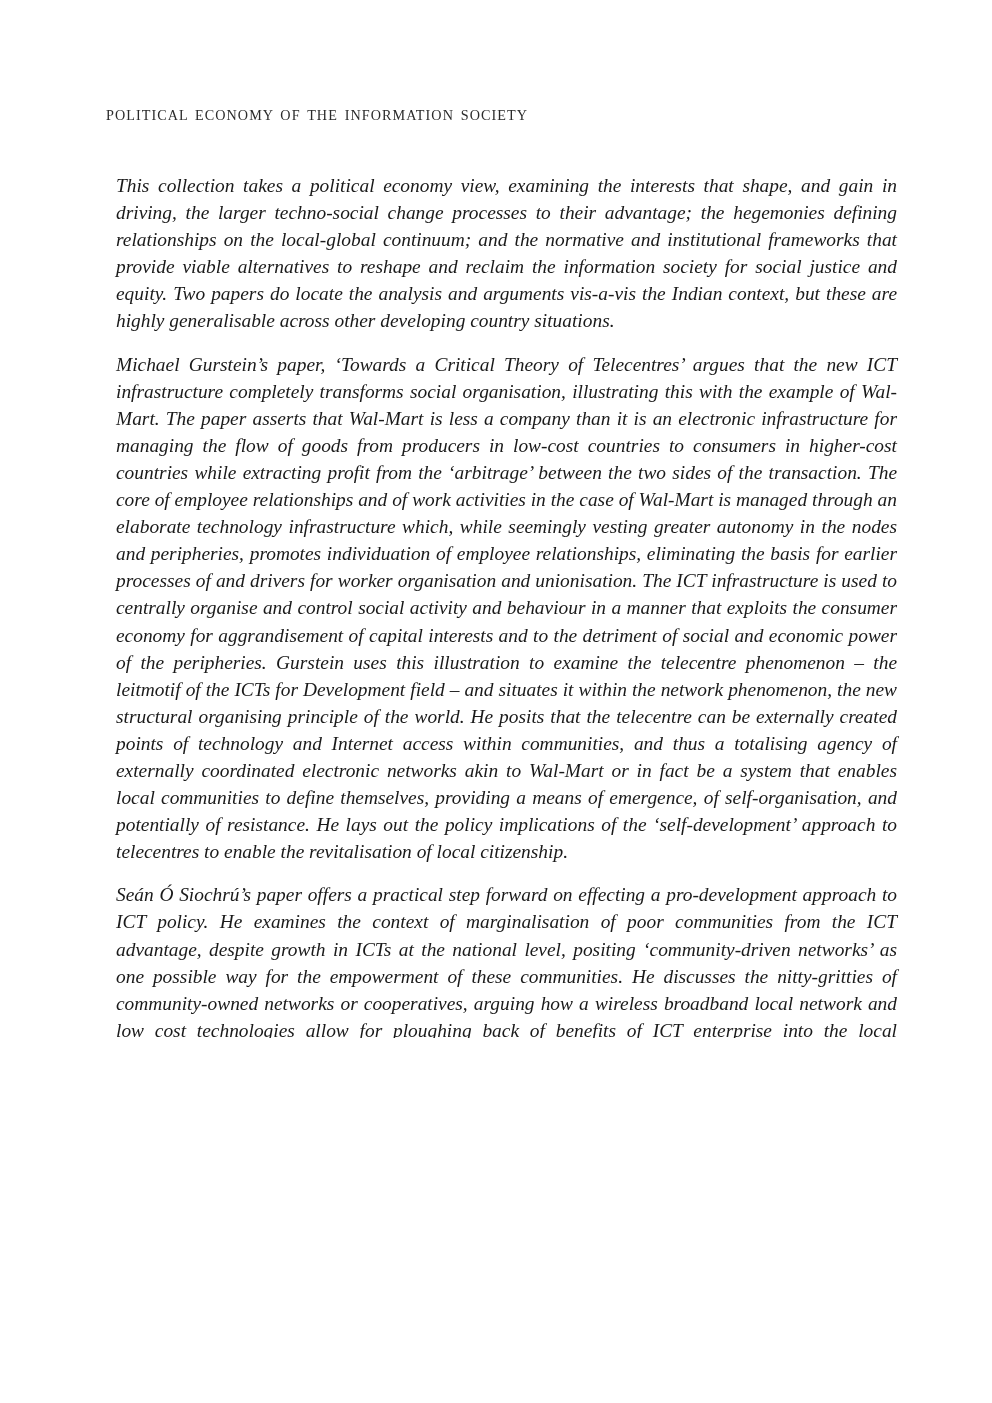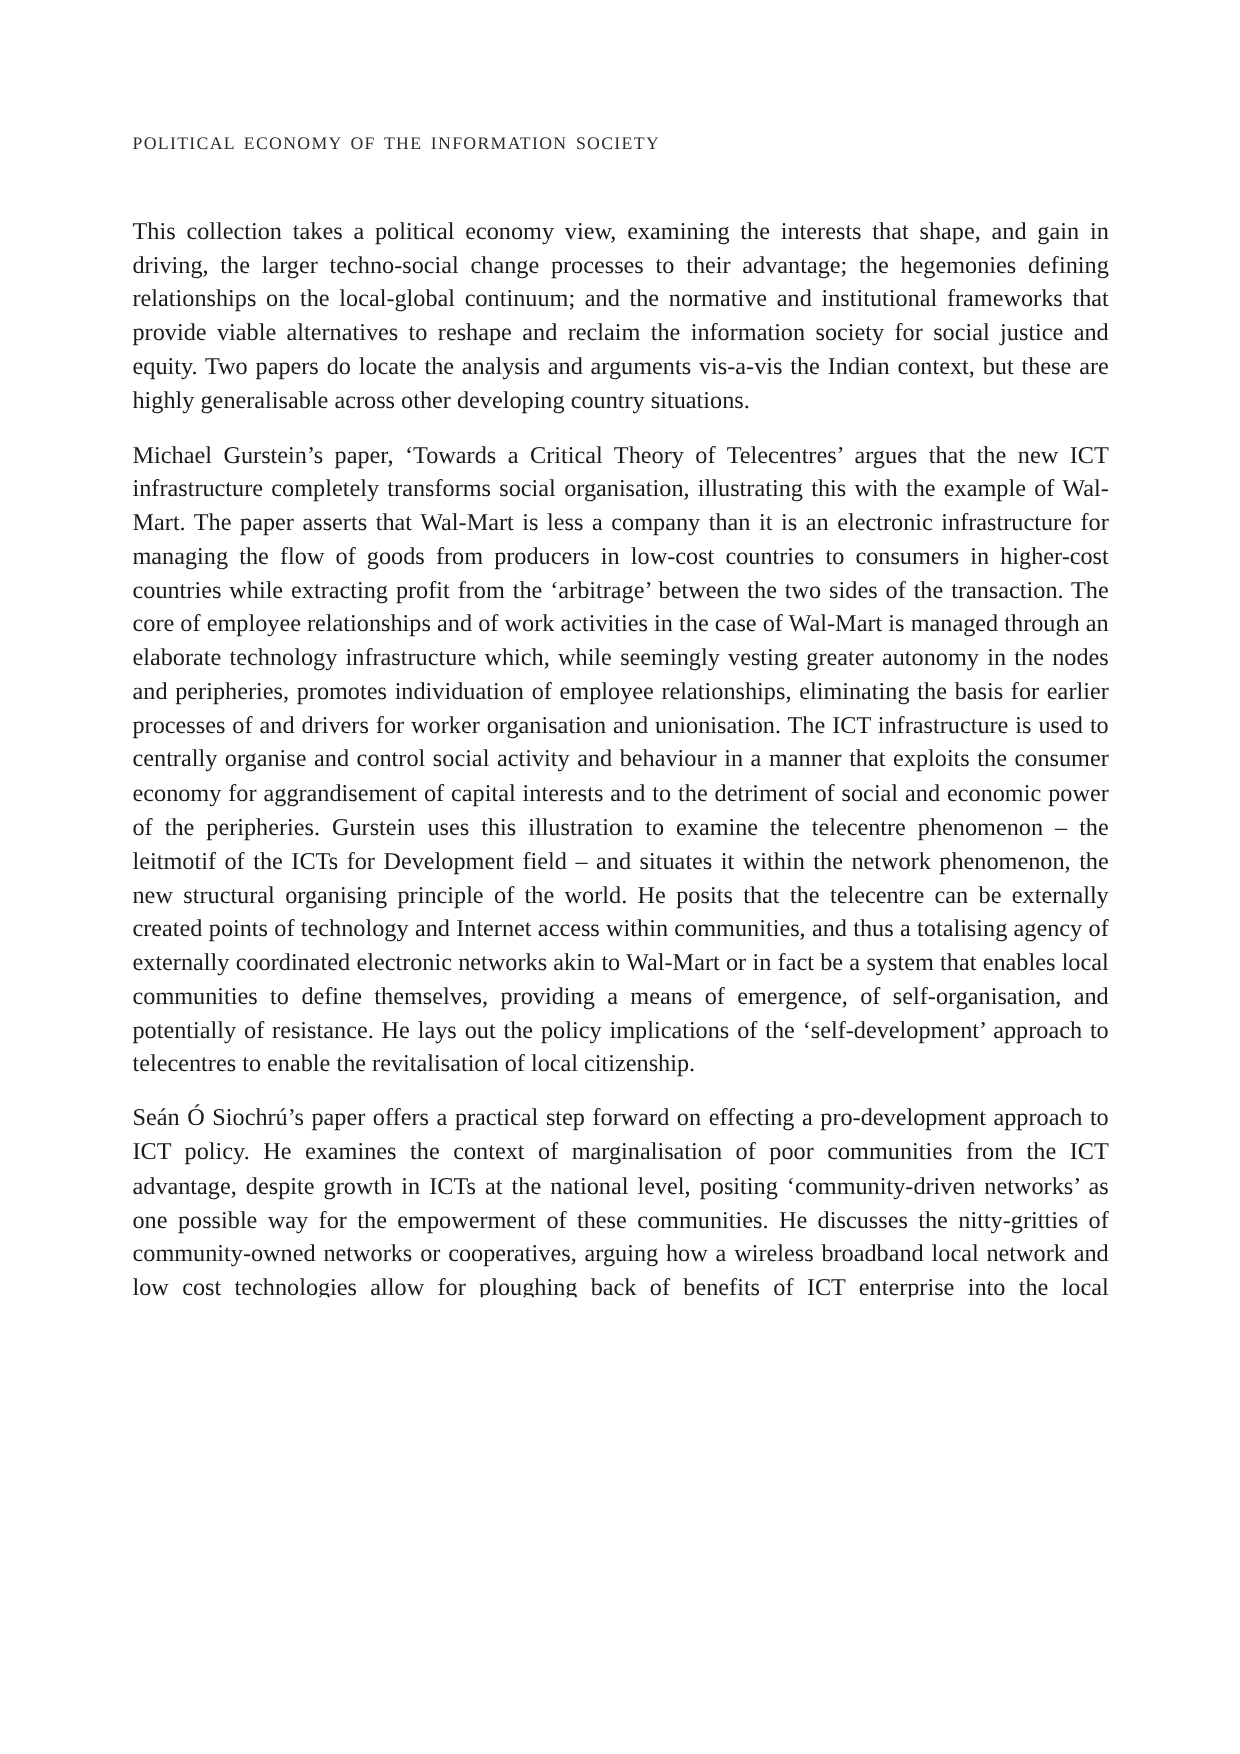--- a/index.html
+++ b/index.html
@@ -26,23 +26,24 @@
     font-size: 14.2px;
     letter-spacing: 1.05px;
     word-spacing: 2.2px;
     color: #2b2b2b;
     font-variant: small-caps;
     text-transform: uppercase;
     white-space: nowrap;
   }
   .content {
     position: absolute;
-    left: 106px;
+    left: 116px;
     top: 172px;
     width: 781px;
+    font-style: italic;
   }
   p.para {
     margin: 0 0 16px 0;
     font-size: 19.4px;
     line-height: 27.1px;
     text-align: justify;
     text-justify: inter-word;
     hyphens: none;
     color: #1a1a1a;
   }

